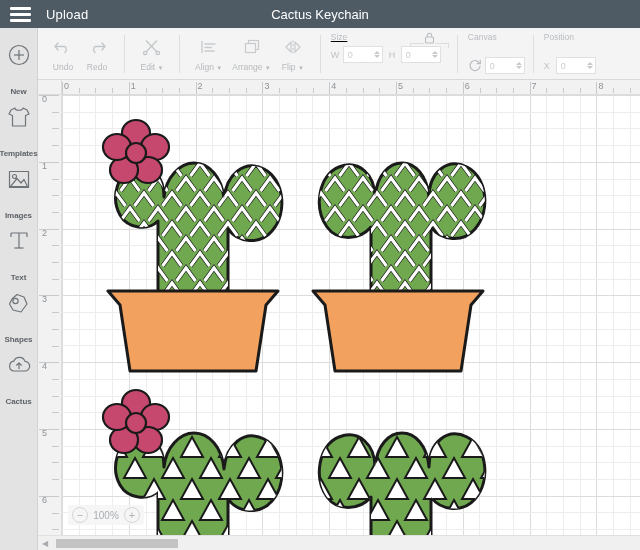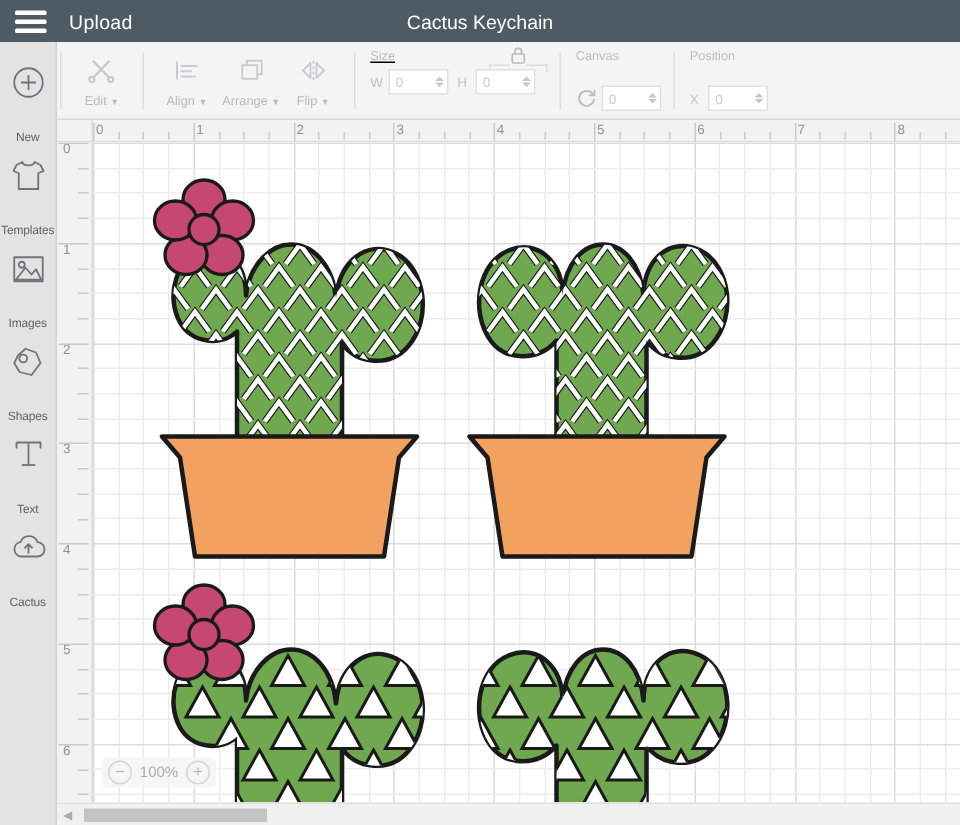--- a/index.html
+++ b/index.html
@@ -39,21 +39,21 @@
     background: #e3e3e3; border-right: 1px solid #d2d2d2;
     display: flex; flex-direction: column; align-items: center;
     padding-top: 10px;
   }
   .side-item {
     width: 38px; height: 62px;
     display: flex; flex-direction: column; align-items: center; justify-content: center;
     cursor: pointer; color: #6f7479;
   }
   .side-item .ico { width: 26px; height: 26px; display: flex; align-items: center; justify-content: center; }
-  .side-item .lbl { font-size: 8px; margin-top: 20px; color: #5f6368; line-height: 1; letter-spacing: -.1px; }
+  .side-item .lbl { font-size: 8px; margin-top: 20px; color: #5f6368; line-height: 1; letter-spacing: -.1px; font-weight: bold; }
   .side-item svg { display: block; }
 
   
   .toolbar {
     position: absolute; left: 38px; top: 28px; width: 602px; height: 52px;
     background: #f4f4f4; border-bottom: 1px solid #d8d8d8;
     display: flex; align-items: stretch;
   }
   .tgroup { display: flex; align-items: flex-start; padding: 4px 8px 0 8px; height: 52px; }
   .tsep { width: 1px; background: #dedede; margin: 7px 2px; height: 38px; align-self: center; }
@@ -178,52 +178,72 @@
           <rect x="2.5" y="2.5" width="19" height="16"></rect>
           <circle cx="7.5" cy="7.5" r="2"></circle>
           <path d="M3.5 17.5 L10 9.5 L14 14 L17 10.5 L20.5 17.5 Z"></path>
         </svg>
       </span>
       <span class="lbl">Images</span>
     </div>
 
     <div class="side-item">
       <span class="ico">
-        <svg width="23" height="23" viewBox="0 0 23 23" fill="none" stroke="#6f7479" stroke-width="1.2" stroke-linejoin="round">
-          <path d="M5 7 L10 2.5 L17 5 L20 12 L14 20 L6 18 L2.5 12 Z"></path>
-          <circle cx="8.5" cy="9" r="2.6"></circle>
-        </svg>
-      </span>
-      <span class="lbl">Shapes</span>
-    </div>
-
-    <div class="side-item">
-      <span class="ico">
         <svg width="22" height="22" viewBox="0 0 22 22" fill="none" stroke="#6f7479" stroke-width="1.2" stroke-linejoin="round">
           <path d="M3 3 L19 3 L19 7 M3 3 L3 7"></path>
           <line x1="11" y1="3" x2="11" y2="18"></line>
           <path d="M6.5 18 L15.5 18"></path>
         </svg>
       </span>
       <span class="lbl">Text</span>
+    </div>
+
+    <div class="side-item">
+      <span class="ico">
+        <svg width="23" height="23" viewBox="0 0 23 23" fill="none" stroke="#6f7479" stroke-width="1.2" stroke-linejoin="round">
+          <path d="M5 7 L10 2.5 L17 5 L20 12 L14 20 L6 18 L2.5 12 Z"></path>
+          <circle cx="8.5" cy="9" r="2.6"></circle>
+        </svg>
+      </span>
+      <span class="lbl">Shapes</span>
     </div>
 
     <div class="side-item">
       <span class="ico">
         <svg width="24" height="20" viewBox="0 0 24 20" fill="none" stroke="#6f7479" stroke-width="1.2" stroke-linejoin="round">
           <path d="M6.5 16 A5 5 0 0 1 6.8 6.2 A6 6 0 0 1 18 6.4 A4.6 4.6 0 0 1 17.8 16 Z"></path>
           <path d="M12 14 L12 8 M9.3 10.5 L12 7.8 L14.7 10.5"></path>
         </svg>
       </span>
       <span class="lbl">Cactus</span>
     </div>
   </div>
 
   <div class="toolbar">
 
+    <div class="tgroup">
+      <div class="tbtn">
+        <span class="ico">
+          <svg width="20" height="16" viewBox="0 0 20 16" fill="none" stroke="#c3c6c9" stroke-width="1.3" stroke-linejoin="round" stroke-linecap="round">
+            <path d="M5 4 L2 7.5 L5 11"></path>
+              <path d="M2.5 7.5 L12 7.5 A4.5 4.5 0 0 1 12 13.5"></path>
+          </svg>
+        </span>
+        <span class="lbl">Undo</span>
+      </div>
+      <div class="tbtn">
+        <span class="ico">
+          <svg width="20" height="16" viewBox="0 0 20 16" fill="none" stroke="#c3c6c9" stroke-width="1.3" stroke-linejoin="round" stroke-linecap="round">
+            <path d="M15 4 L18 7.5 L15 11"></path>
+              <path d="M17.5 7.5 L8 7.5 A4.5 4.5 0 0 0 8 13.5"></path>
+          </svg>
+        </span>
+        <span class="lbl">Redo</span>
+      </div>
+    </div>
 
     <div class="tsep"></div>
 
     <div class="tgroup">
       <div class="tbtn">
         <span class="ico">
           <svg width="20" height="18" viewBox="0 0 20 18" fill="none" stroke="#c3c6c9" stroke-width="1.3">
             <line x1="4" y1="2.5" x2="15" y2="14"></line>
               <line x1="15" y1="2.5" x2="4" y2="14"></line>
             <circle cx="3.2" cy="15" r="1.7"></circle>

